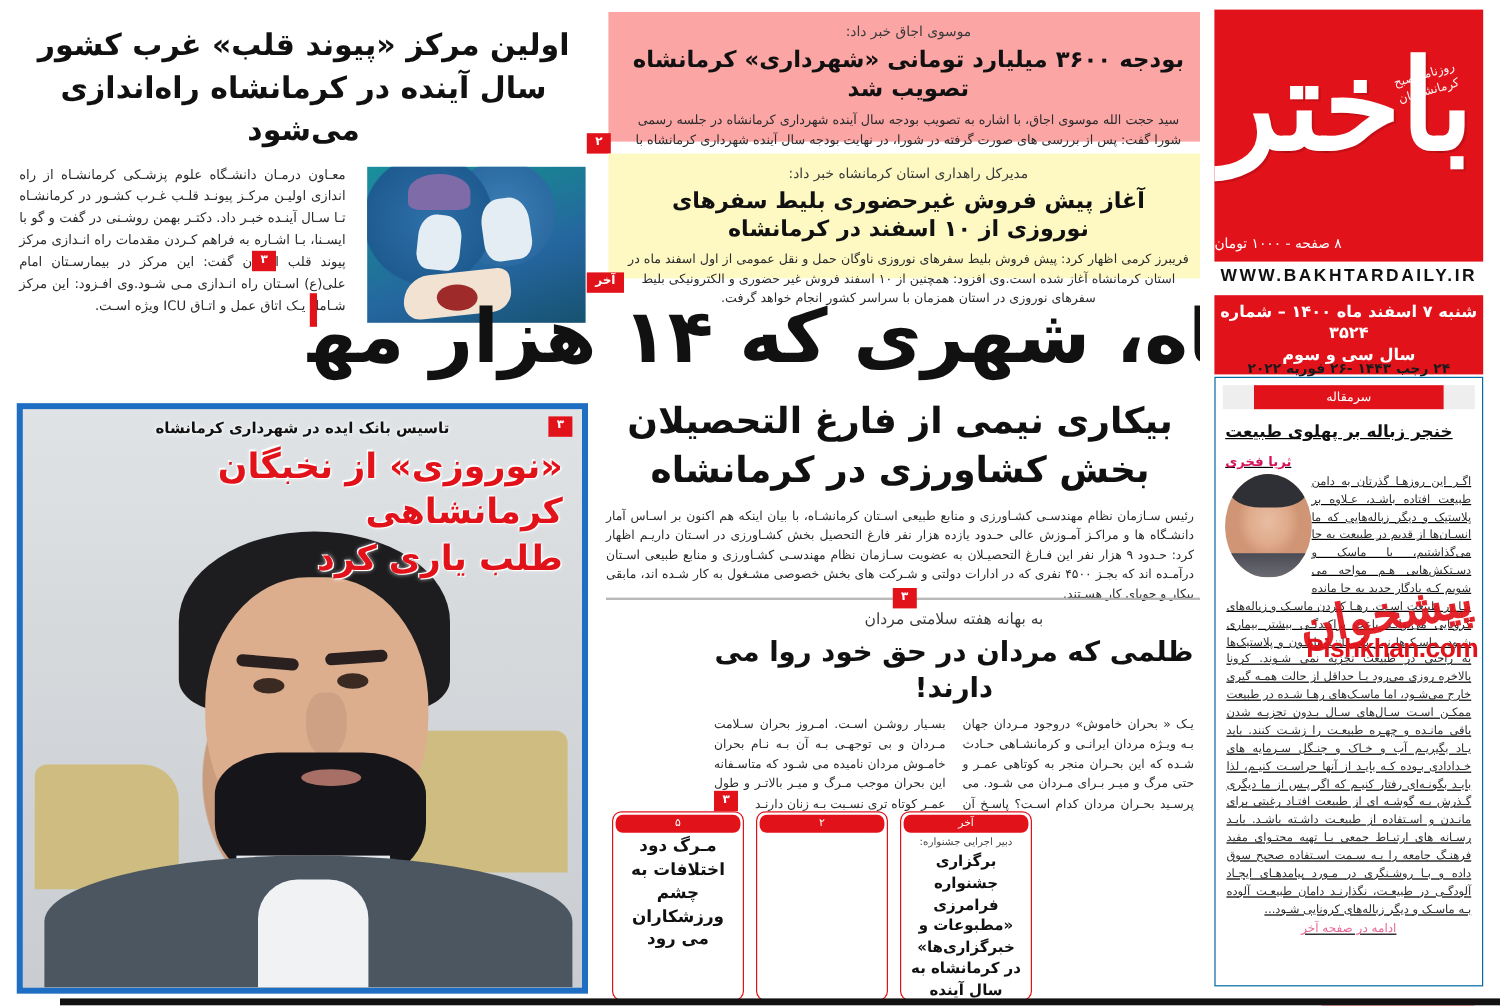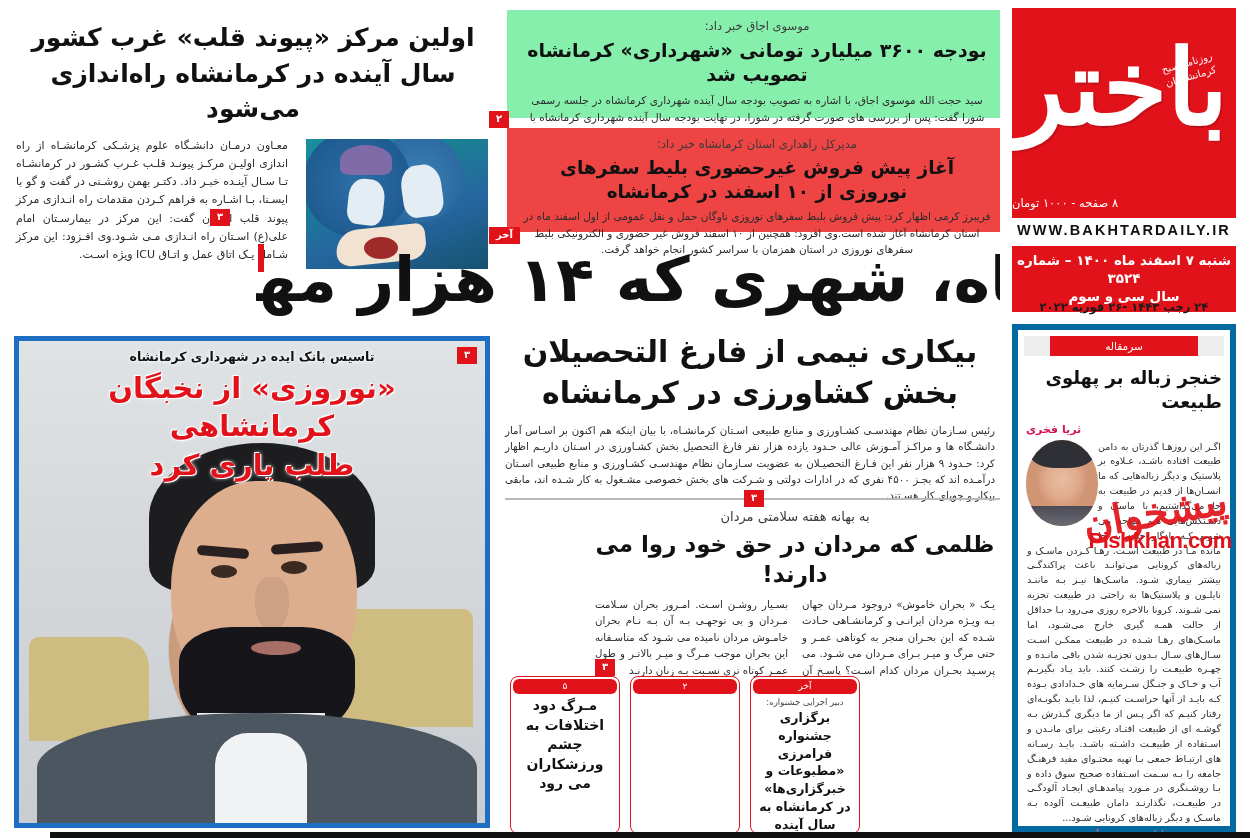--- a/index.html
+++ b/index.html
@@ -150,25 +150,26 @@
     text-align: center;
     direction: rtl;
     font-size: 11.5px;
     font-weight: bold;
     color: #1a1a1a;
   }
 
   
   #editorial {
     position: absolute;
-    top: 324px; right: 14px;
+    top: 314px; right: 14px;
     width: 224px;
     height: 508px;
-    border: 6px solid #0369a1;
+    border: 1px solid #0369a1;
     background: #ffffff;
+    text-decoration: underline;
   }
 
   #edit-tagrow {
     position: relative;
     height: 20px;
     margin: 6px 6px 0 6px;
     background: #eeeeee;
   }
   #edit-tag {
     position: absolute;
@@ -176,23 +177,23 @@
     background: #e2121a;
     color: #ffffff;
     font-size: 10.5px;
     text-align: center;
     line-height: 20px;
     direction: rtl;
   }
 
   #edit-title {
     margin: 10px 8px 0 8px;
-    font-size: 18px;
-    font-weight: bold;
-    text-align: right;
+    font-size: 14px;
+    font-weight: bold;
+    text-align: left;
     direction: rtl;
     color: #111111;
     line-height: 1.35;
   }
 
   #edit-byline {
     margin: 8px 10px 0 8px;
     font-size: 11px;
     font-weight: bold;
     color: #d4145a;
@@ -302,34 +303,34 @@
     position: absolute;
     left: 196px; bottom: 2px;
   }
 
   
   #art-budget {
     position: absolute;
     top: 10px; right: 243px;
     width: 500px;
     height: 108px;
-    background: #86efac;
+    background: #fca5a5;
     padding: 8px 16px 6px 16px;
   }
   #art-budget .hl { font-size: 19px; margin-top: 3px; }
   #art-budget .body-text { font-size: 10.6px; margin-top: 5px; text-align: center; line-height: 1.6; }
 
   #budget-badge { position: absolute; left: -18px; bottom: -10px; }
 
   #art-tickets {
     position: absolute;
     top: 128px; right: 243px;
     width: 500px;
     height: 104px;
-    background: #ef4444;
+    background: #fef9c3;
     padding: 8px 16px 6px 16px;
   }
   #art-tickets .hl { font-size: 18.5px; margin-top: 3px; }
   #art-tickets .body-text { font-size: 10.5px; margin-top: 4px; text-align: center; line-height: 1.6; }
 
   #tickets-badge { position: absolute; left: -18px; bottom: -12px; }
 
   
   #main-headline {
     position: absolute;
@@ -433,21 +434,21 @@
     color: #111111;
     text-align: center;
     direction: rtl;
     text-shadow: 0 0 3px #fff, 0 0 5px #fff;
   }
   #feature-title {
     margin-top: 5px;
     font-size: 29px;
     font-weight: bold;
     color: #e2121a;
-    text-align: center;
+    text-align: right;
     direction: rtl;
     line-height: 1.32;
     text-shadow: 0 0 4px #fff, 1px 1px 0 #fff, -1px -1px 0 #fff;
   }
   #feature-badge { position: absolute; top: 6px; right: 8px; z-index: 6; }
 
   
   #art-unemp {
     position: absolute;
     top: 332px; right: 255px;

